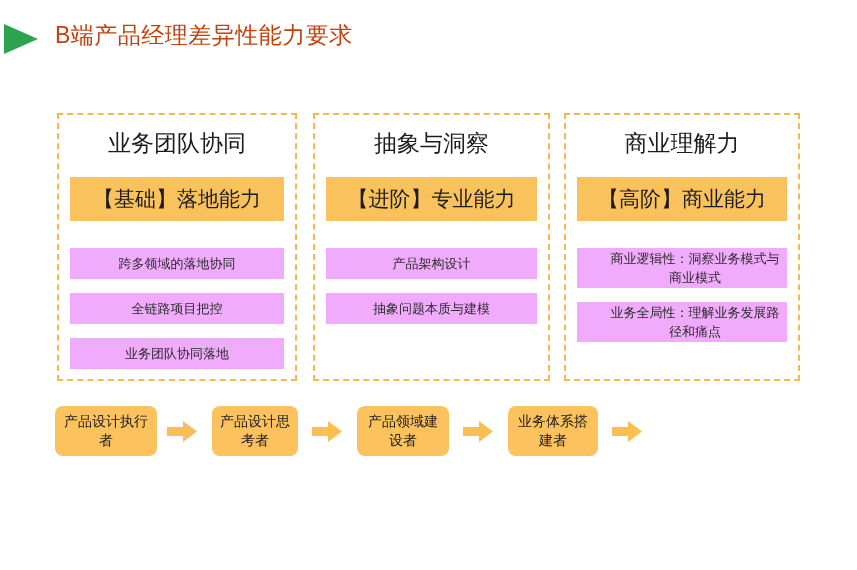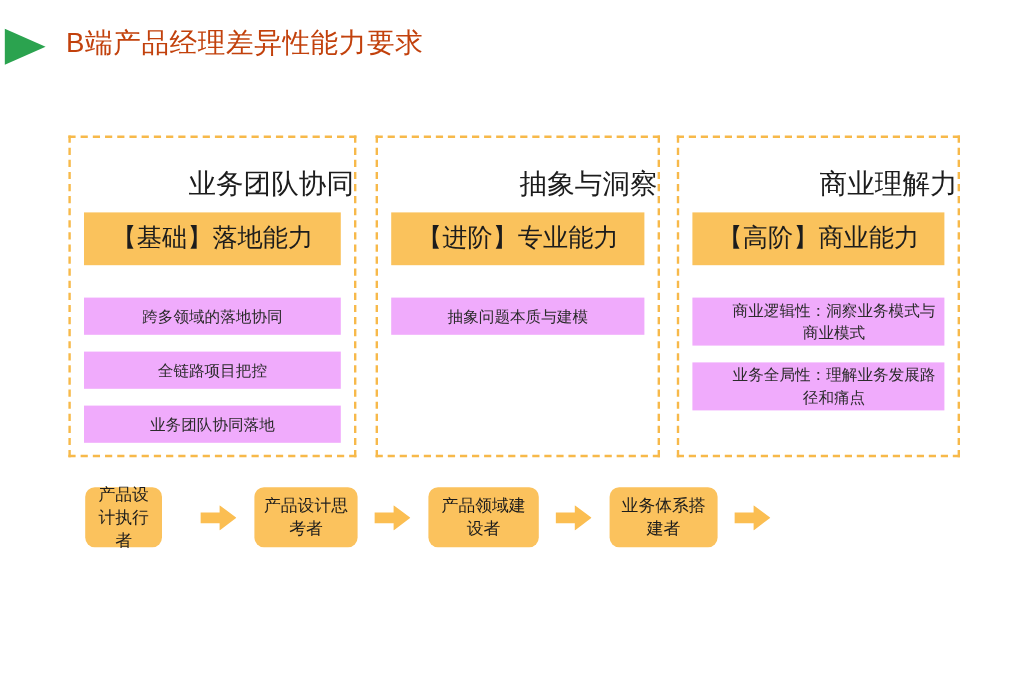--- a/index.html
+++ b/index.html
@@ -56,26 +56,25 @@
   }
   #column-0 { left: 57px;  width: 240px; }
   #column-1 { left: 313px; width: 237px; }
   #column-2 { left: 564px; width: 236px; }
 
   .col-header {
     position: absolute;
     left: 0;
     top: 12px;
     width: 100%;
-    text-align: right;
+    text-align: center;
     font-size: 23px;
     line-height: 32px;
     color: #1c1c1c;
     white-space: nowrap;
-    margin-top: 10px;
   }
 
   .col-level {
     position: absolute;
     left: 11px;
     right: 11px;
     top: 62px;
     height: 44px;
     background: #FAC25C;
     display: flex;
@@ -157,36 +156,37 @@
     <div class="col-item">跨多领域的落地协同</div>
     <div class="col-item">全链路项目把控</div>
     <div class="col-item">业务团队协同落地</div>
   </div>
 </div>
 
 <div class="column" id="column-1">
   <div class="col-header">抽象与洞察</div>
   <div class="col-level">【进阶】专业能力</div>
   <div class="col-items three">
+    <div class="col-item">产品架构设计</div>
     <div class="col-item">抽象问题本质与建模</div>
   </div>
 </div>
 
 <div class="column" id="column-2">
   <div class="col-header">商业理解力</div>
   <div class="col-level">【高阶】商业能力</div>
   <div class="col-items two">
     <div class="col-item">商业逻辑性：洞察业务模式与商业模式</div>
     <div class="col-item">业务全局性：理解业务发展路径和痛点</div>
   </div>
 </div>
 
 <div id="flow">
 
-  <div class="flow-node" style="left:16px; width:64px;">产品设计执行者</div>
+  <div class="flow-node" style="left:0; width:102px;">产品设计执行者</div>
 
   <div class="flow-arrow" style="left:112px;">
     <svg width="30" height="21" viewBox="0 0 30 21">
       <polygon points="0,6 16,6 16,0 30,10.5 16,21 16,15 0,15" fill="#FBBE52"></polygon>
     </svg>
   </div>
 
   <div class="flow-node" style="left:157px; width:86px;">产品设计思考者</div>
 
   <div class="flow-arrow" style="left:257px;">

